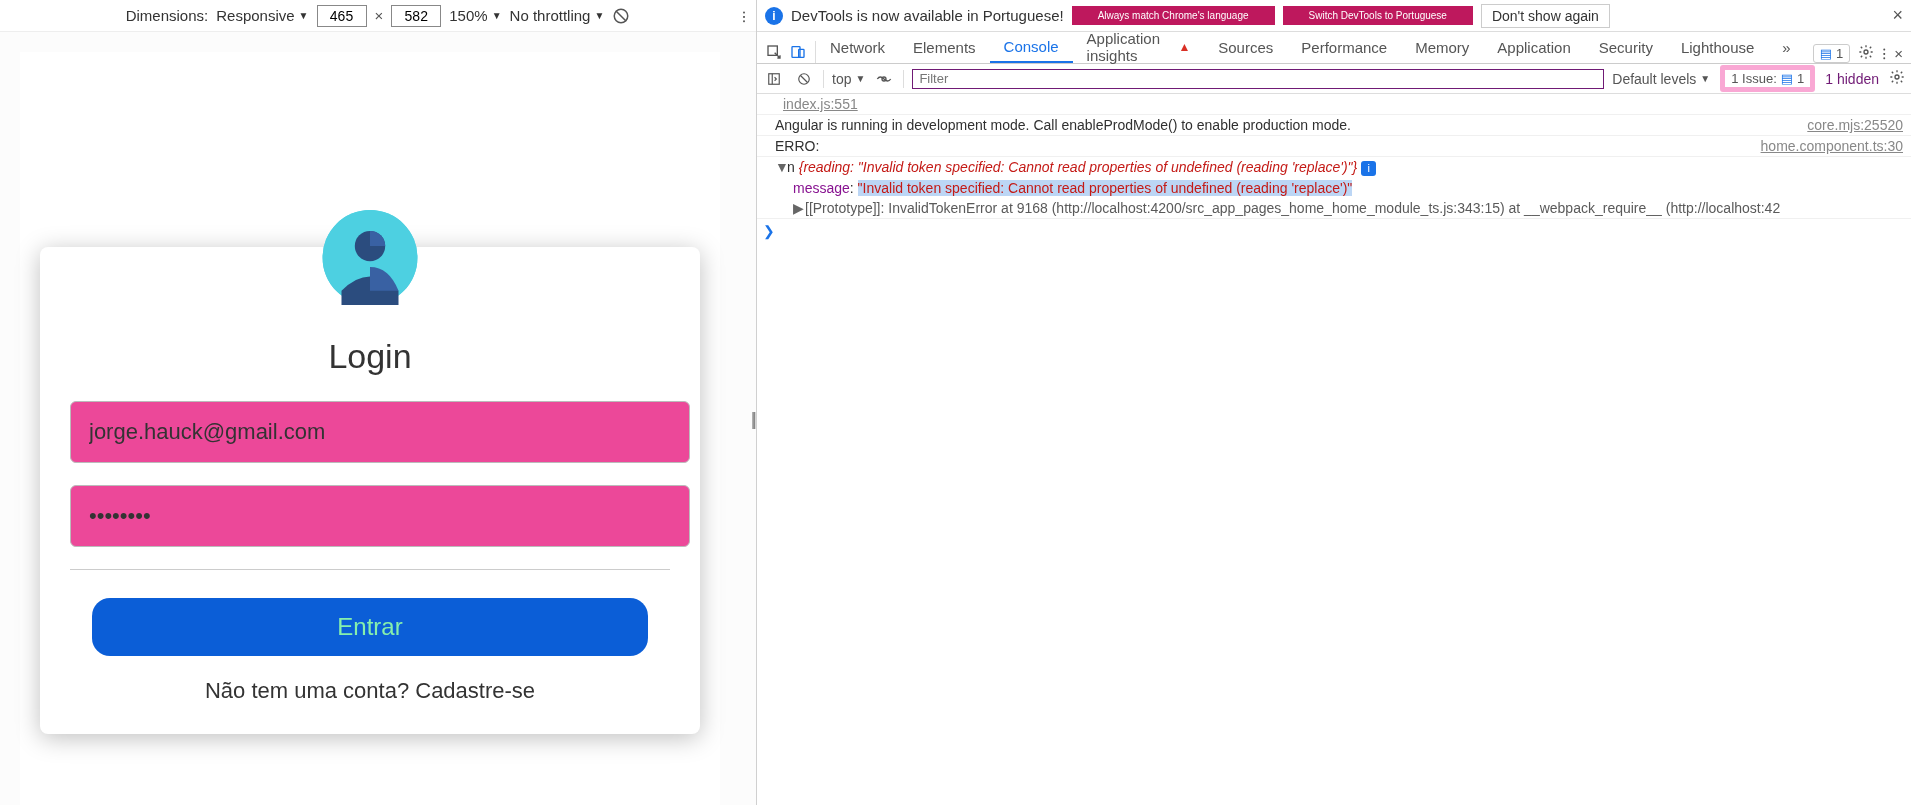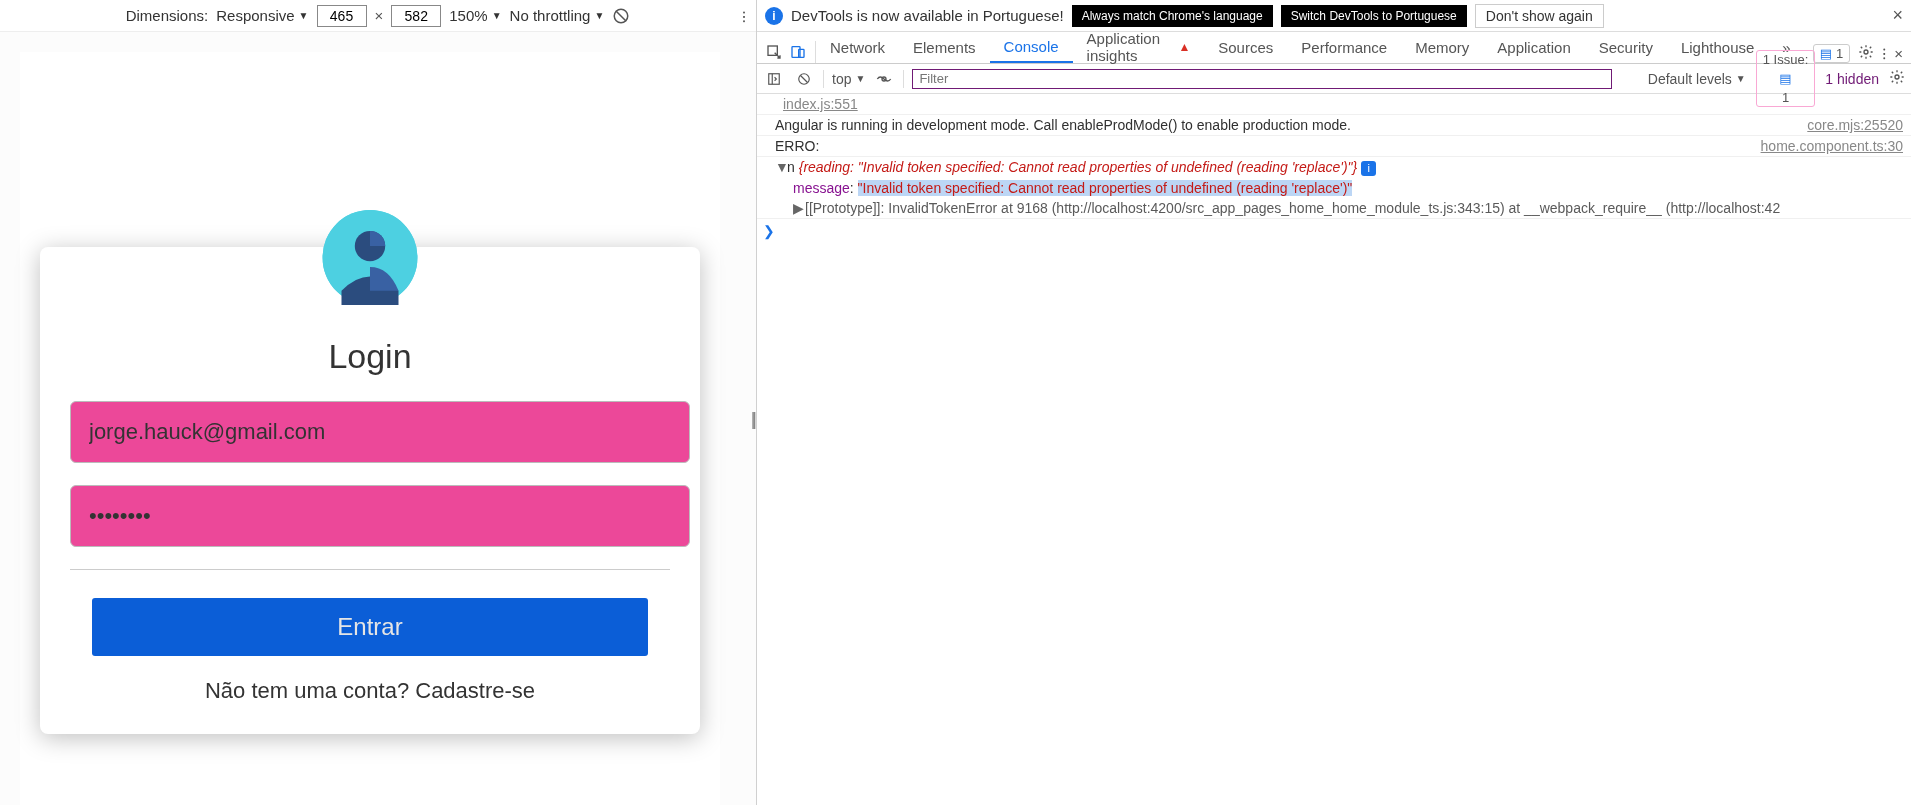--- a/index.html
+++ b/index.html
@@ -21,33 +21,33 @@
 .preview-inner { position:absolute; left:20px; top:20px; width:700px; height:780px; background:#fff; }
 
 
 .login-card { position:absolute; left:20px; top:195px; width:660px; background:#fff; border-radius:8px; box-shadow: 0 4px 25px rgba(0,0,0,0.25); padding: 90px 30px 30px 30px;}
 .avatar-wrap { position:absolute; left:50%; top:158px; transform:translateX(-50%); width:95px; height:95px; border-radius:50%; background:#4dd0e1; display:flex; align-items:center; justify-content:center; z-index:2;}
 .avatar-wrap svg { width:95px; height:95px; }
 .login-title { text-align:center; font-size:34px; color:#333; margin-bottom:25px; font-weight:400;}
 .login-input { width:620px; height:62px; margin:0 auto 22px auto; display:block; border:1px solid #bbb; border-radius:6px; padding:0 18px; font-size:22px; color:#333; background:#ec4899;}
 .login-input::placeholder{color:#999;}
 .divider { border:none; border-top:1px solid #ccc; margin:8px 0 28px 0;}
-.login-btn { width:556px; height:58px; margin:0 auto 22px auto; display:block; border:none; border-radius:3px; background:#0b5ed7; color:#e5e5e5; font-size:24px; cursor:pointer;}
+.login-btn { width:556px; height:58px; margin:0 auto 22px auto; display:block; border:none; border-radius:18px; background:#0b5ed7; color:#86efac; font-size:24px; cursor:pointer;}
 .signup-text { text-align:center; font-size:22px; color:#333;}
 
 .resize-handle { position:absolute; right:2px; top:50%; transform:translateY(-50%); color:#888; font-size:18px; letter-spacing:-3px;}
 
 
 .right-pane { flex:1; height:805px; display:flex; flex-direction:column; background:#fff; position:relative;}
 
 
 .info-bar { height:32px; background:#fff; border-bottom:1px solid #ddd; display:flex; align-items:center; gap:8px; padding:0 8px; font-size:15px;}
 .info-bar .info-icon { width:18px; height:18px; border-radius:50%; background:#1a73e8; color:#fff; font-size:12px; display:flex; align-items:center; justify-content:center; font-weight:bold;}
 .info-text { color:#333;}
-.btn-blue { background:#000000; color:#fff; border:none; padding:4px 10px; font-size:12px; cursor:pointer;}
+.btn-blue { background:#be185d; color:#fff; border:none; padding:4px 26px; font-size:10px; cursor:pointer;}
 .btn-plain { background:#fff; color:#333; border:1px solid #ccc; padding:3px 10px; font-size:14px; cursor:pointer;}
 .info-close { margin-left:auto; cursor:pointer; color:#555; font-size:18px;}
 
 
 .tabs-bar { height:32px; border-bottom:1px solid #ccc; display:flex; align-items:flex-end; font-size:15px; color:#555;}
 .tabs-left { display:flex; align-items:center; gap:2px; padding:0 6px; border-right:1px solid #ddd;}
 .tab-icon { width:22px; height:22px; display:flex; align-items:center; justify-content:center; cursor:pointer; color:#555;}
 .tabs-mid { display:flex; align-items:center;}
 .tab { padding:0 14px; display:flex; align-items:center; cursor:pointer; height:32px;}
 .tab.active { color:#1a73e8; border-bottom:2px solid #1a73e8;}
@@ -59,21 +59,21 @@
 .vdots { cursor:pointer; color:#555;}
 .xclose { cursor:pointer; color:#555;}
 
 
 .console-tb { height:30px; border-bottom:1px solid #ddd; display:flex; align-items:center; gap:8px; padding:0 6px; font-size:14px; color:#555;}
 .ctb-btn { width:22px; height:22px; display:flex; align-items:center; justify-content:center; cursor:pointer;}
 .sep { width:1px; height:18px; background:#ddd;}
 .ctb-select { display:flex; align-items:center; gap:4px; cursor:pointer;}
 .filter-input { flex:1; height:20px; border:1px solid #701a75; padding:0 6px; font-size:13px; max-width:700px;}
 .ctb-right { margin-left:auto; display:flex; align-items:center; gap:10px;}
-.issue-pill { display:flex; align-items:center; gap:4px; border:1px solid #f9a8d4; border-radius:3px; padding:1px 6px; font-size:13px; cursor:pointer;flex-direction:column;}
+.issue-pill { display:flex; align-items:center; gap:4px; border:5px solid #f9a8d4; border-radius:3px; padding:1px 6px; font-size:13px; cursor:pointer;}
 .hidden-txt { color:#701a75;}
 
 
 .console-body { flex:1; overflow:auto; font-family: Menlo, Consolas, monospace; font-size:14px; color:#303030; position:relative;}
 .log-row { display:flex; padding:2px 8px 2px 18px; border-bottom:1px solid #f0f0f0;}
 .log-row .msg { flex:1; white-space:pre;}
 .log-row .src { color:#888; text-decoration:underline; cursor:pointer; white-space:nowrap; padding-left:8px;}
 .expander { display:inline-block; width:12px; color:#666; cursor:pointer;}
 .obj-key { color:#881391;}
 .obj-preview { color:#c41a16; font-style:italic;}

